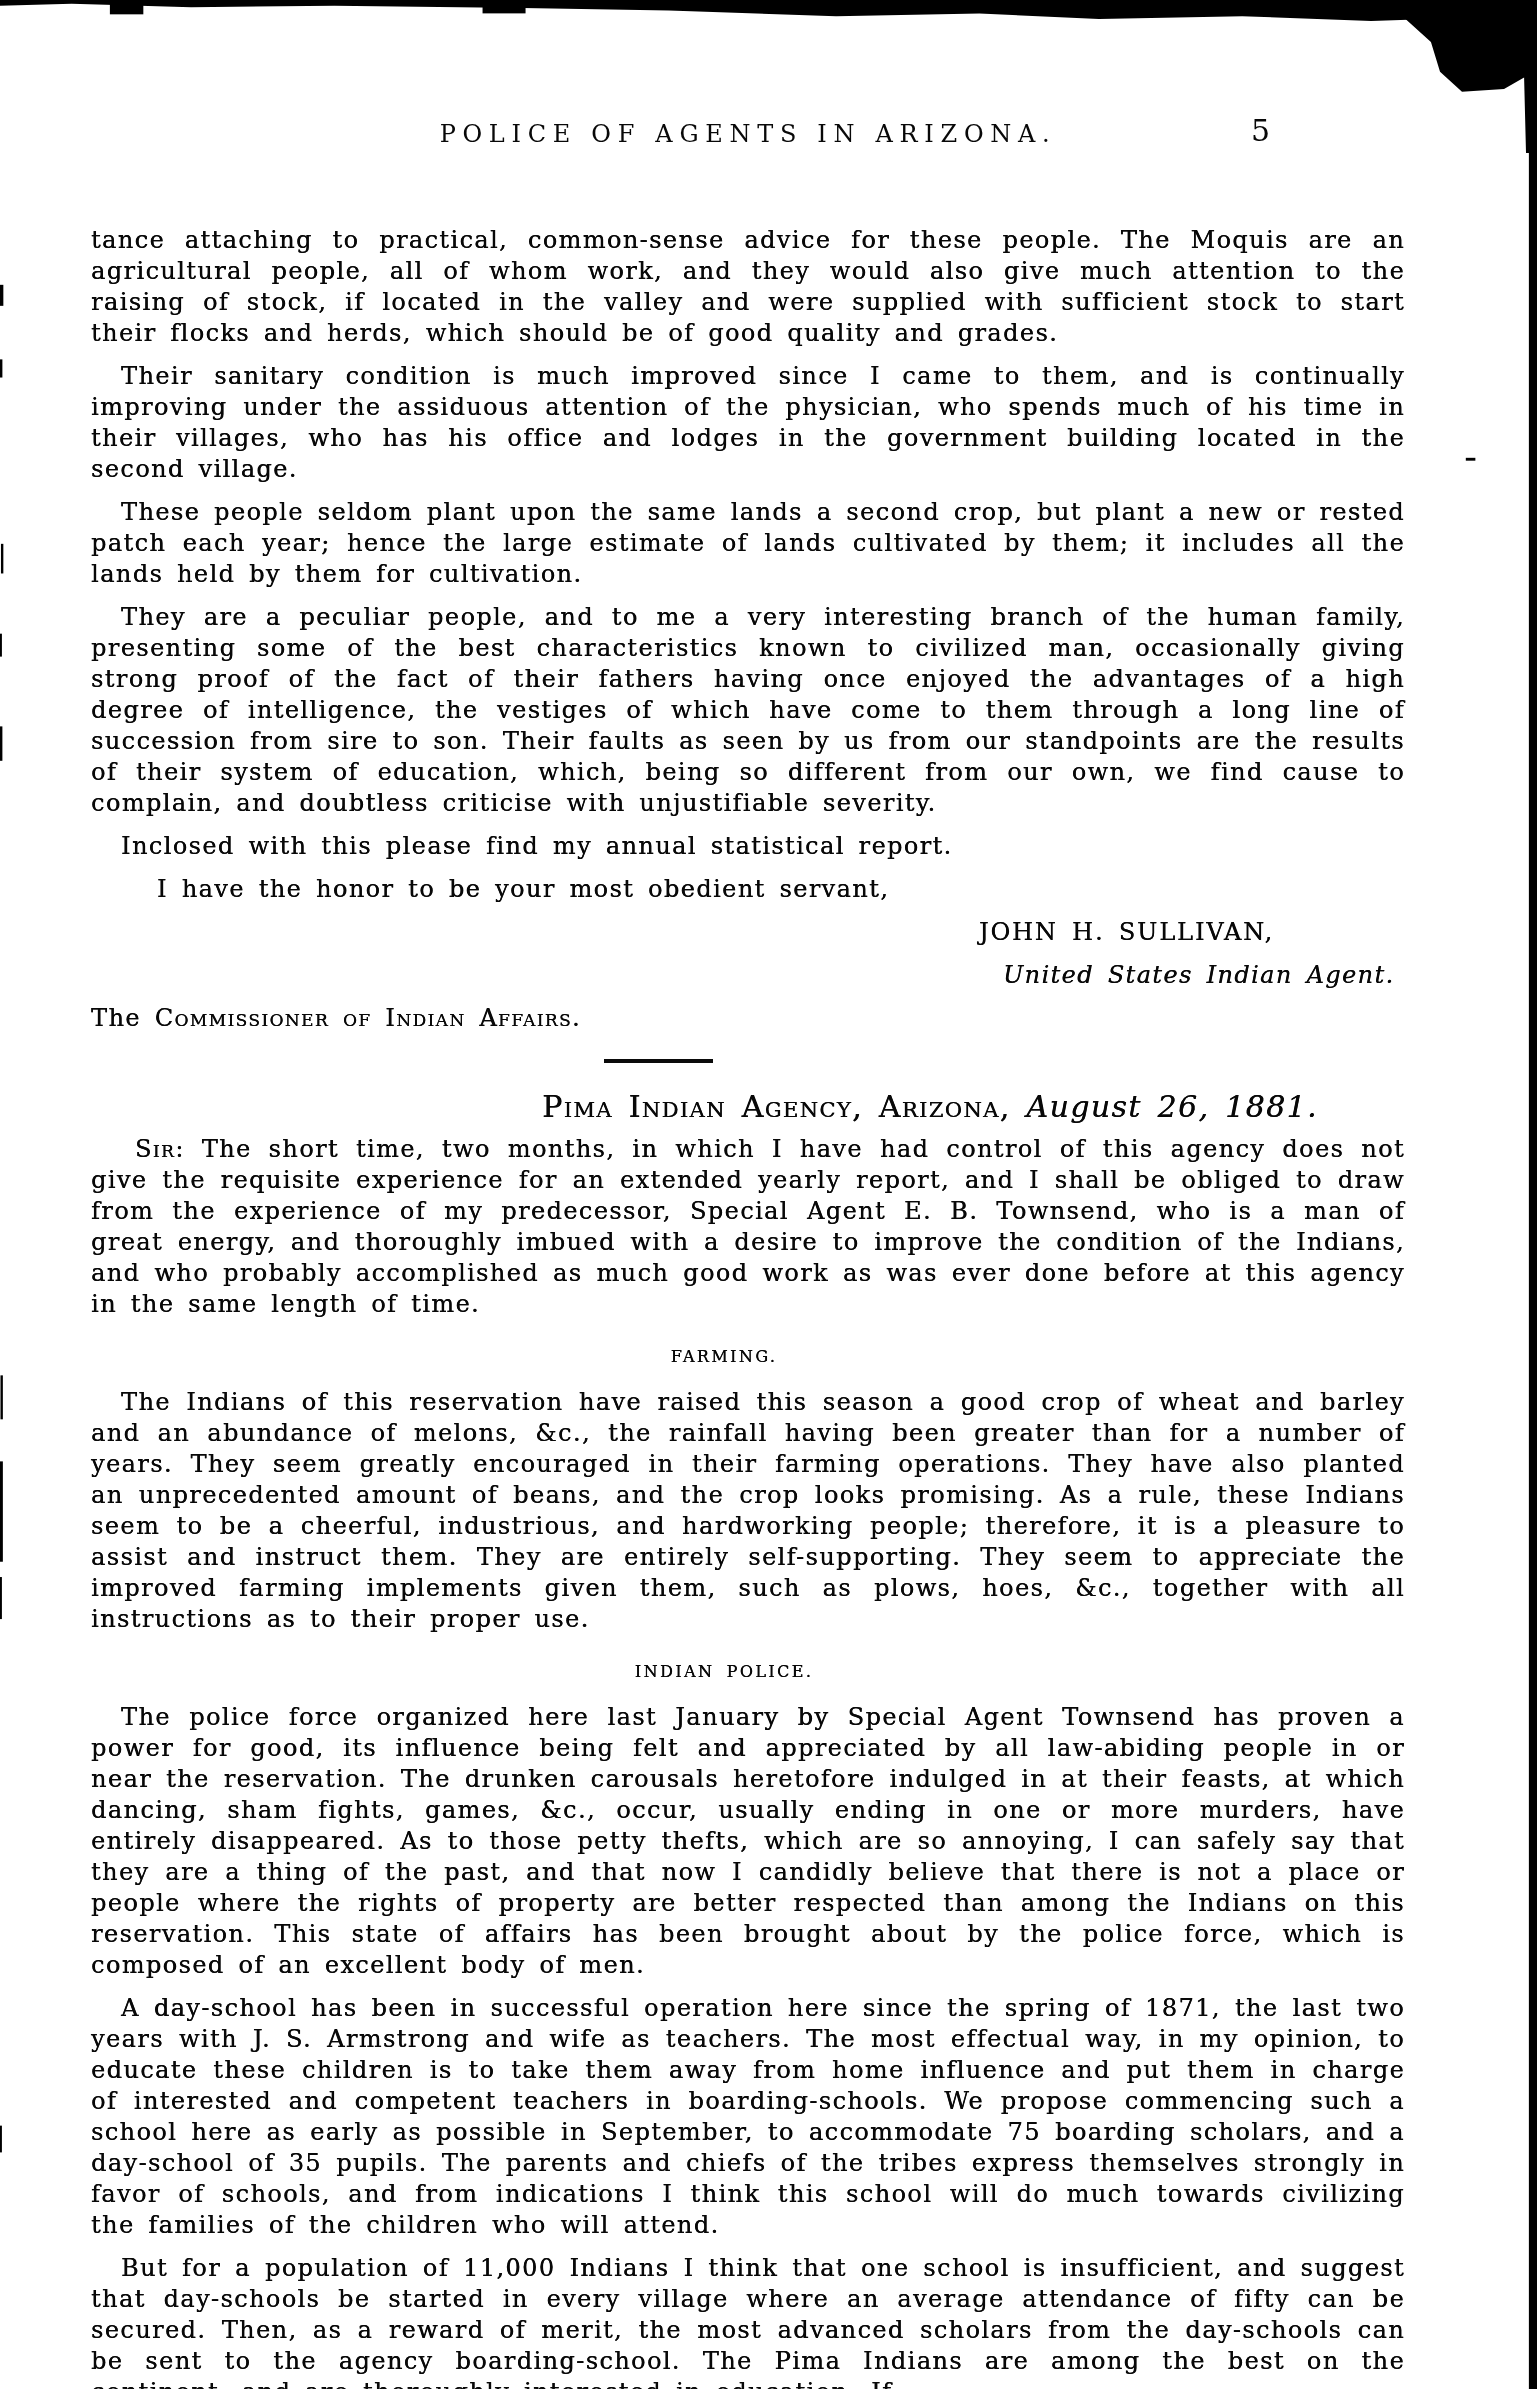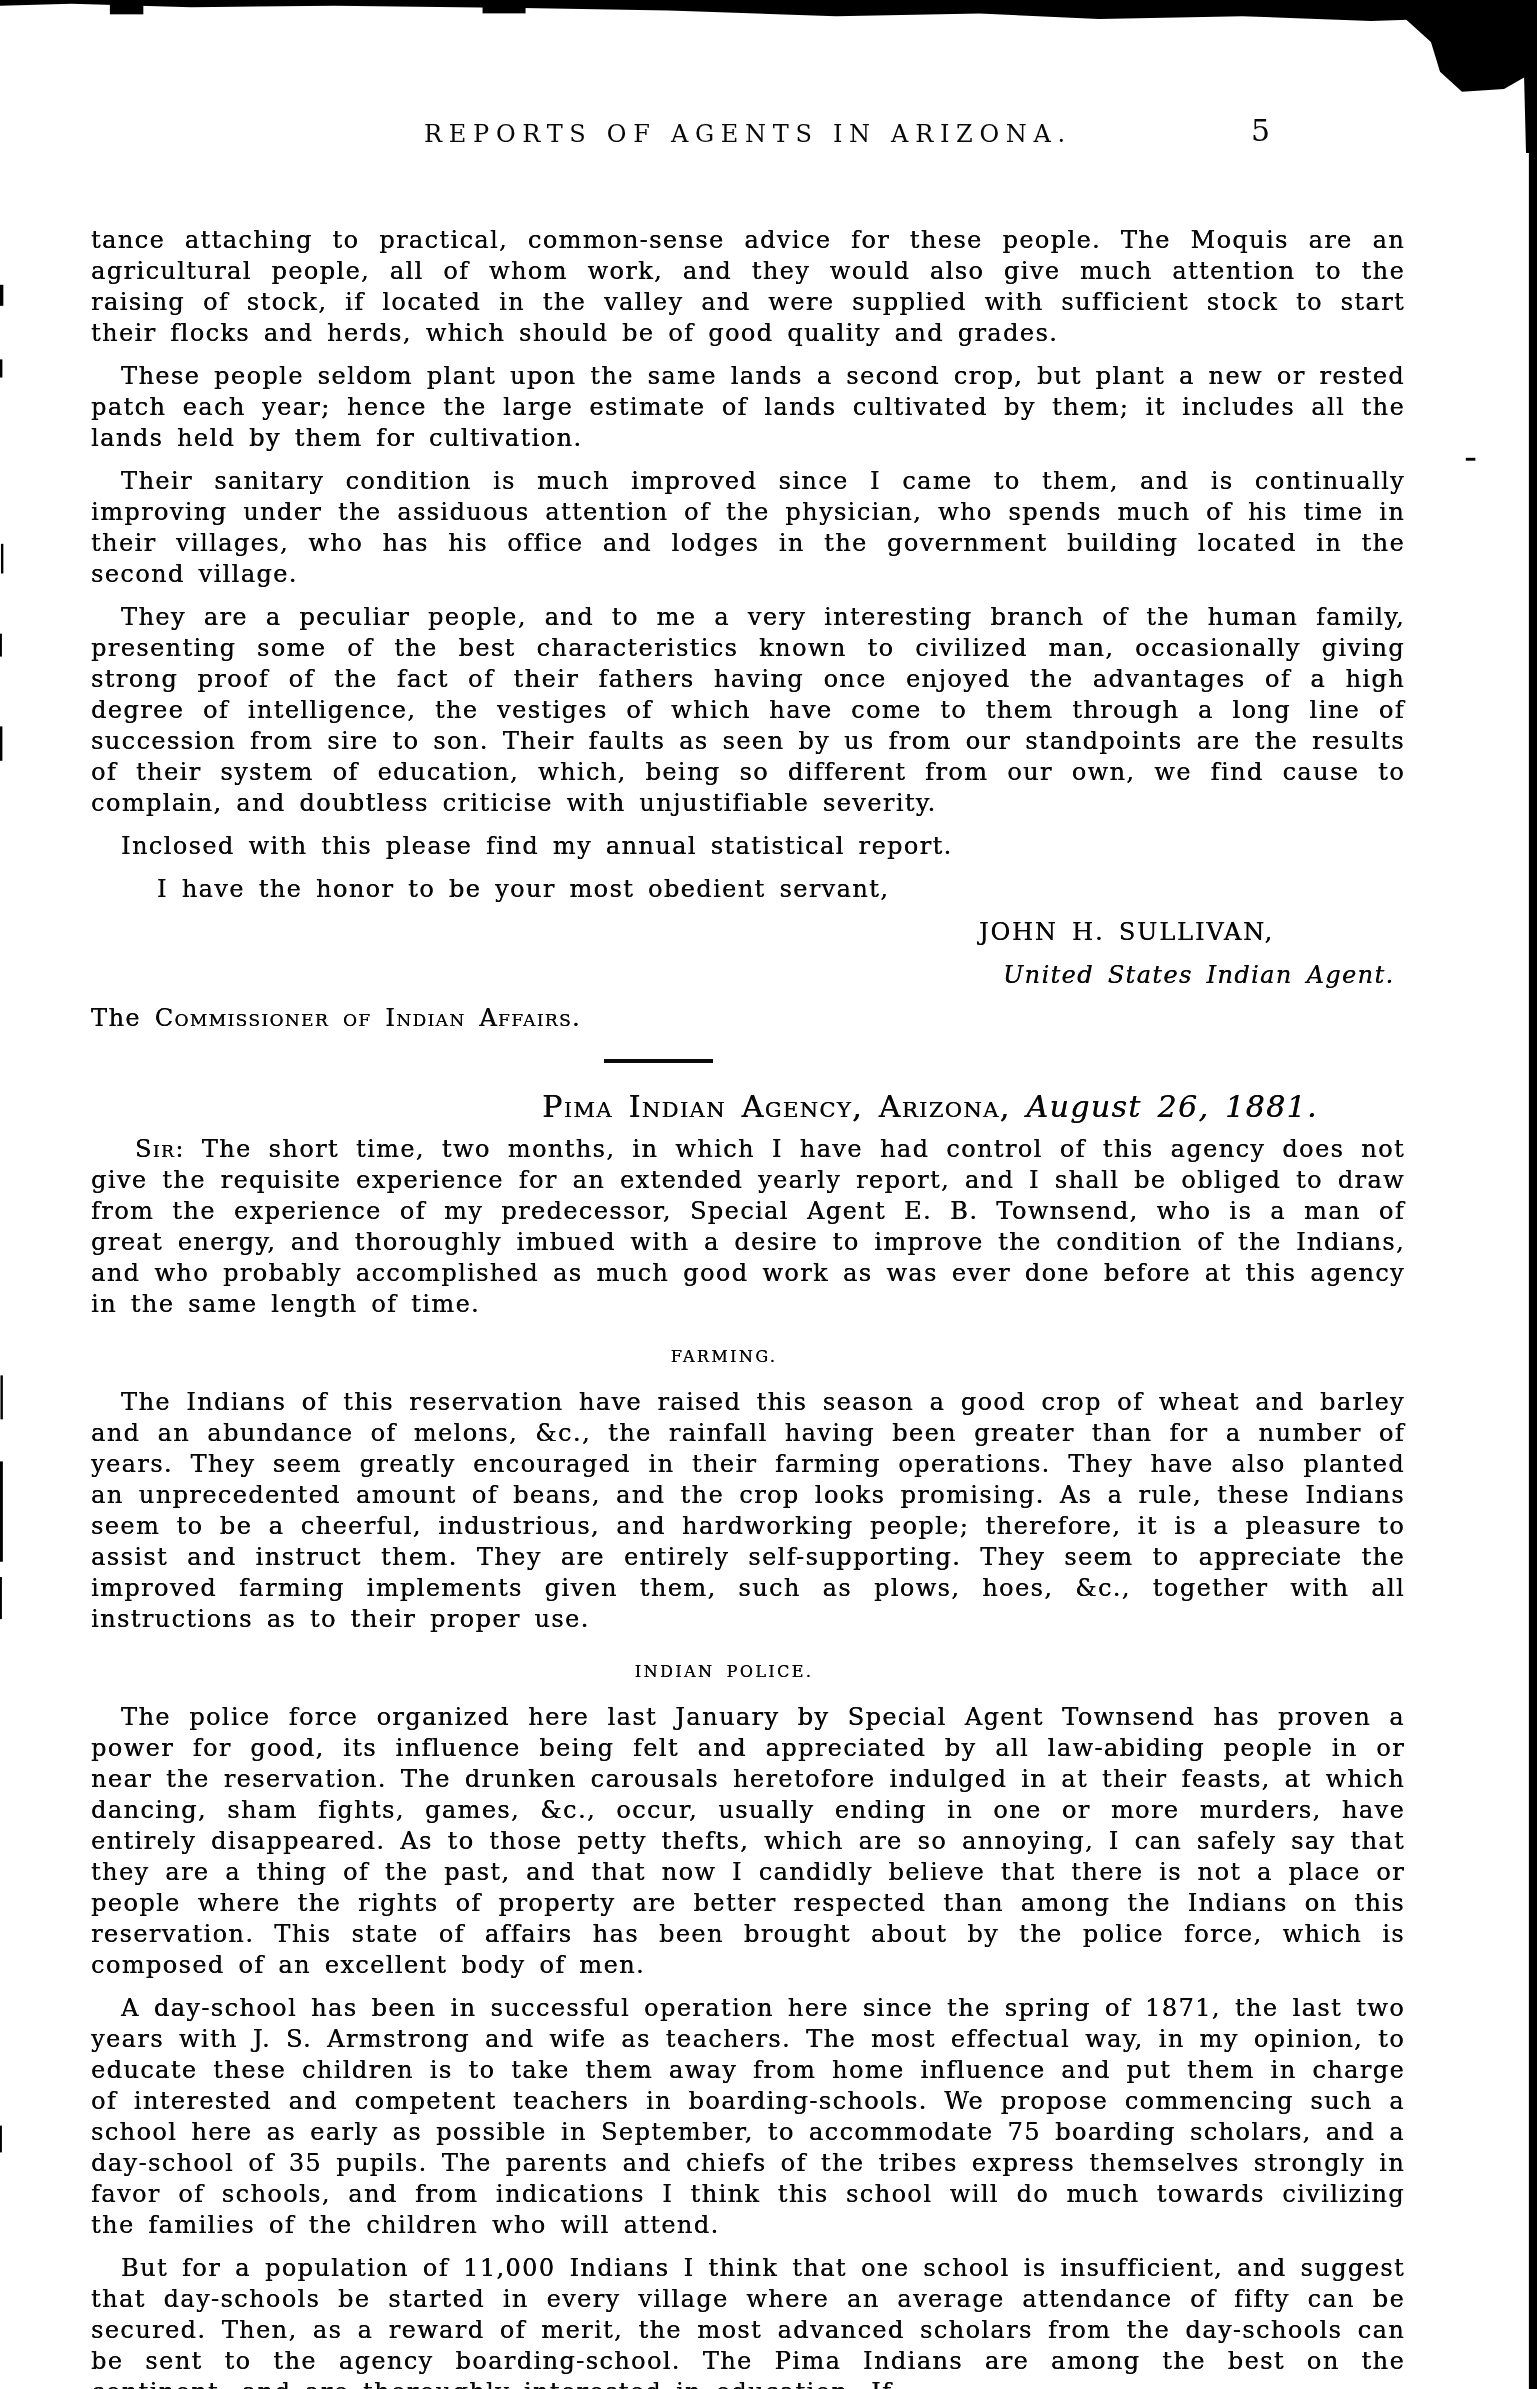--- a/index.html
+++ b/index.html
@@ -69,30 +69,30 @@
   <rect fill="#000" x="0" y="1326" width="4" height="48"></rect>
   <rect fill="#000" x="0" y="1520" width="5" height="72"></rect>
   <rect fill="#000" x="1" y="2878" width="5" height="92"></rect>
   <rect fill="#000" x="0" y="3058" width="6" height="210"></rect>
   <rect fill="#000" x="0" y="3300" width="4" height="88"></rect>
   <rect fill="#000" x="0" y="4448" width="4" height="56"></rect>
   <rect fill="#000" x="3068" y="958" width="20" height="6"></rect>
 </svg>
 
 <div class="running-head">
-  <span>REPORTS OF AGENTS IN ARIZONA.</span>
+  <span>POLICE OF AGENTS IN ARIZONA.</span>
 </div>
 <div class="page-number">5</div>
 
 <main class="content">
 
   <section>
     <p>tance attaching to practical, common-sense advice for these people. The Moquis are an agricultural people, all of whom work, and they would also give much attention to the raising of stock, if located in the valley and were supplied with sufficient stock to start their flocks and herds, which should be of good quality and grades.</p>
+    <p class="indent">Their sanitary condition is much improved since I came to them, and is continually improving under the assiduous attention of the physician, who spends much of his time in their villages, who has his office and lodges in the government building located in the second village.</p>
     <p class="indent">These people seldom plant upon the same lands a second crop, but plant a new or rested patch each year; hence the large estimate of lands cultivated by them; it includes all the lands held by them for cultivation.</p>
-    <p class="indent">Their sanitary condition is much improved since I came to them, and is continually improving under the assiduous attention of the physician, who spends much of his time in their villages, who has his office and lodges in the government building located in the second village.</p>
     <p class="indent">They are a peculiar people, and to me a very interesting branch of the human family, presenting some of the best characteristics known to civilized man, occasionally giving strong proof of the fact of their fathers having once enjoyed the advantages of a high degree of intelligence, the vestiges of which have come to them through a long line of succession from sire to son. Their faults as seen by us from our standpoints are the results of their system of education, which, being so different from our own, we find cause to complain, and doubtless criticise with unjustifiable severity.</p>
     <p class="indent">Inclosed with this please find my annual statistical report.</p>
     <p class="closing">I have the honor to be your most obedient servant,</p>
     <p class="sig-name">JOHN H. SULLIVAN,</p>
     <p class="sig-title">United States Indian Agent.</p>
     <p class="addressee"><span>The </span><span class="smallcaps">Commissioner of Indian Affairs.</span></p>
   </section>
 
   <hr class="divider">
 

